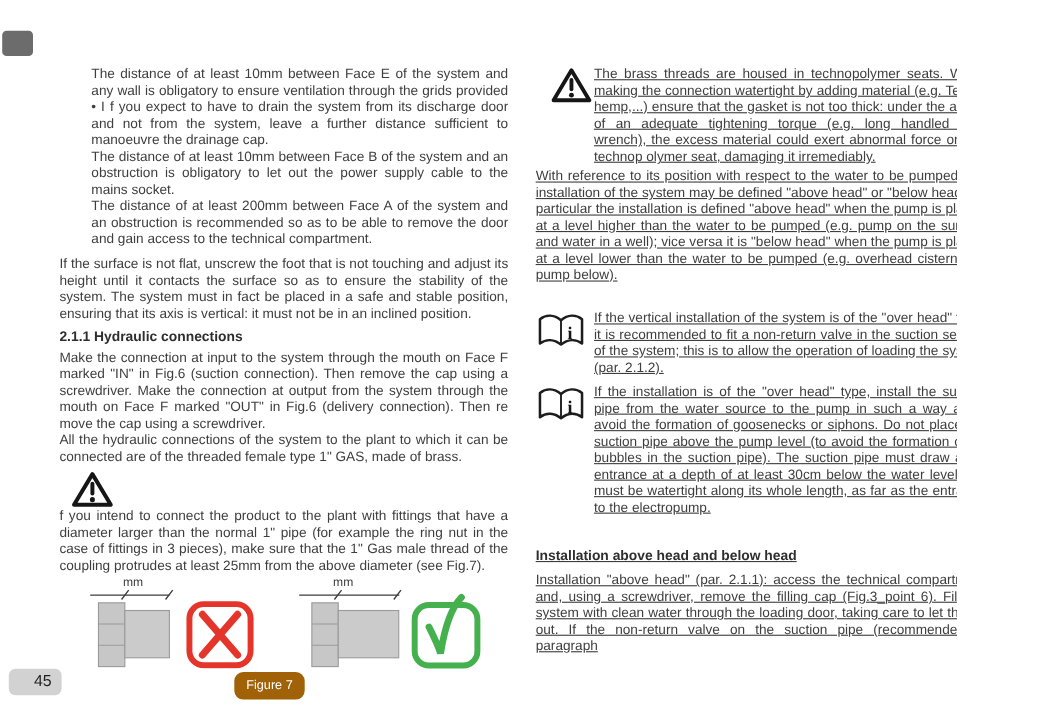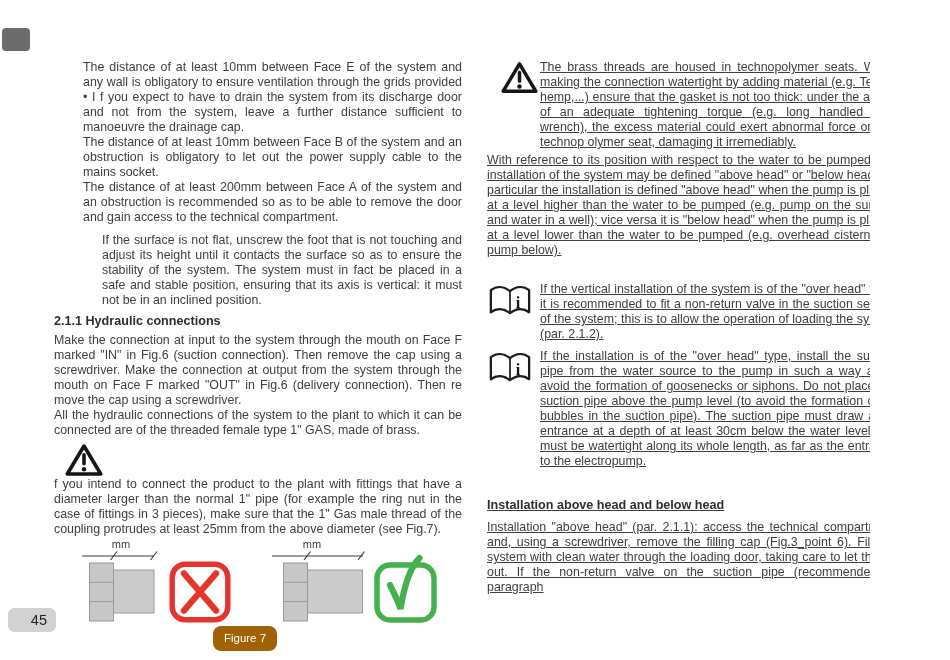--- a/index.html
+++ b/index.html
@@ -13,21 +13,21 @@
   }
   .col { position:absolute; top:60px; font-size:12.4px; line-height:15px; }
   .col-left  { left:54px;  width:408px; }
   .col-right { left:487px; width:409px;text-decoration:underline; }
   .para { margin:0; text-align:justify; }
   .indent-block { margin-left:29px; width:379px; }
   .heading { font-weight:bold; color:#2e2e2e; font-size:12.6px; }
   .h-hydraulic { margin-top:6px; }
   .h-install { margin-top:29px; }
   .mt2 {margin-top:2px;flex-direction:column;} .mt3 {margin-top:3px;} .mt4 {margin-top:4px;}
-  .mt6 {margin-top:24px;} .mt7 {margin-top:7px;} .mt8 {margin-top:8px;margin-left:48px;}
+  .mt6 {margin-top:24px;} .mt7 {margin-top:7px;} .mt8 {margin-top:8px;}
   .row { display:flex; align-items:flex-start; }
   .row .txt { flex:1; text-align:justify; }
   .icon-box { flex:none; }
   .row-warn-left  .icon-box { width:38px; margin-left:11px; margin-right:5px; margin-top:3px; }
   .row-warn-right .icon-box { width:37px; margin-left:14px; margin-right:2px; margin-top:1px; }
   .row-book       .icon-box { width:44px; margin-left:1px;  margin-right:8px; margin-top:2px; }
   .warn-icon { width:100%; height:auto; display:block; }
   .book-icon { width:100%; height:auto; display:block; }
   .figure { position:relative; height:118px; margin-top:0; }
   .fig-d1 { position:absolute; left:26px;  top:0; }

